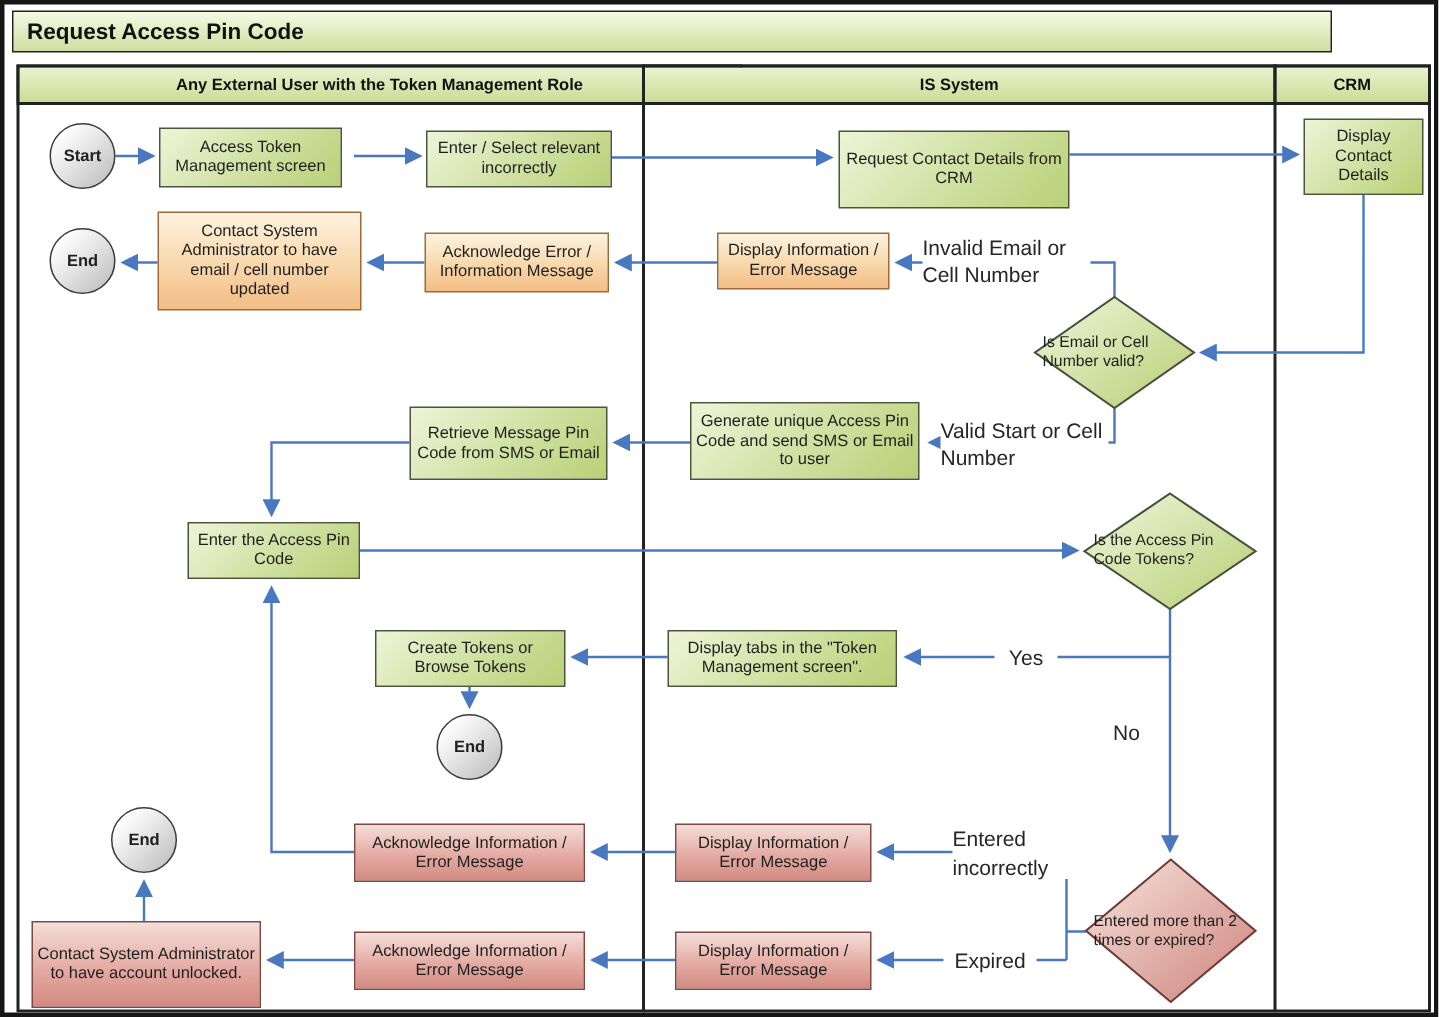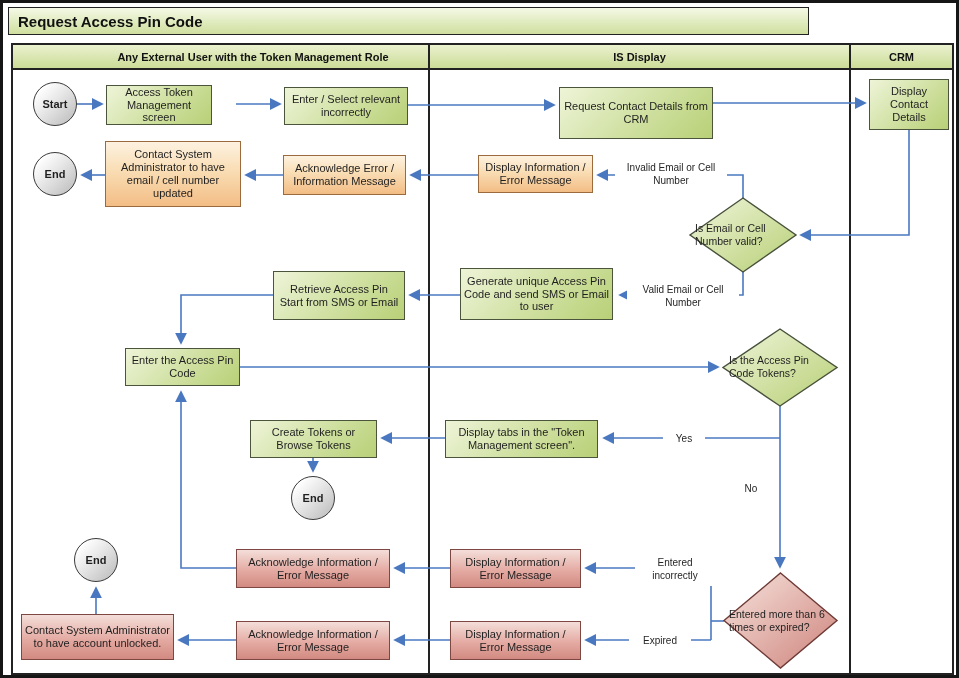--- a/index.html
+++ b/index.html
@@ -1,53 +1,53 @@
 <!DOCTYPE html>
 <html><head>
 <meta charset="utf-8">
 <style>
   html,body{margin:0;padding:0;background:#fff;font-family:"Liberation Sans","DejaVu Sans",sans-serif;}
   #canvas{position:relative;width:959px;height:678px;box-sizing:border-box;border:3px solid #161616;background:#fff;overflow:hidden;}
   
-  .titlebar{position:absolute;left:5px;top:4px;width:801px;height:28px;box-sizing:border-box;
+  .titlebar{position:absolute;left:5px;top:4px;width:880px;height:28px;box-sizing:border-box;
     border:1.5px solid #222;background:linear-gradient(#f5f9e6,#cfdf9e);
     display:flex;align-items:center;padding-left:9px;font-size:15px;font-weight:bold;color:#111;text-align:right;}
   
   .frame{position:absolute;left:8px;top:40px;width:943px;height:632px;box-sizing:border-box;border:2px solid #222;}
   .lane-line{position:absolute;top:40px;height:632px;width:2px;background:#222;}
   .lane-head{position:absolute;top:40px;height:27px;box-sizing:border-box;border:2px solid #222;
     background:linear-gradient(#eaf1cf,#ccdc97);display:flex;align-items:center;justify-content:center;
     font-size:11px;font-weight:bold;color:#111;}
   
   .n{position:absolute;box-sizing:border-box;display:flex;align-items:center;justify-content:center;
      text-align:center;font-size:11px;line-height:1.18;color:#1f1f1f;padding:1px 3px;}
   .g{background:linear-gradient(135deg,#eef4d8 0%,#cfe0a0 55%,#b9d077 100%);border:1.3px solid #4b553b;}
   .o{background:linear-gradient(#fdf2e0 0%,#f9ddb4 45%,#f3bd85 100%);border:1.3px solid #9c6b3d;}
   .p{background:linear-gradient(#f4ded9 0%,#e4aba3 55%,#d28a81 100%);border:1.3px solid #7d4742;}
   .circle{width:44px;height:44px;border-radius:50%;border:1.6px solid #3a3a3a;font-weight:bold;
      background:linear-gradient(135deg,#ffffff 15%,#e8e8e8 45%,#b9b9b9 100%);}
   .dtext{position:absolute;display:flex;align-items:center;justify-content:center;text-align:left;
      font-size:10.5px;line-height:1.2;color:#1f1f1f;}
   .elabel{position:absolute;background:#fff;display:flex;align-items:center;justify-content:center;
-     text-align:center;font-size:10px;line-height:1.3;color:#262626;}
+     text-align:left;font-size:14px;line-height:1.3;color:#262626;}
   svg.overlay{position:absolute;left:0;top:0;pointer-events:none;}
 </style>
 </head>
 <body>
 
 <div id="canvas">
 
   <div class="titlebar">Request Access Pin Code</div>
 
   <div class="frame"></div>
   <div class="lane-line" style="left:425px"></div>
   <div class="lane-line" style="left:846px"></div>
 
   <div class="lane-head" style="left:8px;width:484px">Any External User with the Token Management Role</div>
-  <div class="lane-head" style="left:425px;width:423px">IS Display</div>
+  <div class="lane-head" style="left:425px;width:423px">IS System</div>
   <div class="lane-head" style="left:846px;width:105px">CRM</div>
 
   <svg class="overlay" width="959" height="678">
     <defs>
       <marker id="arr" viewBox="0 0 10 10" refX="8.5" refY="5" markerWidth="7.5" markerHeight="7.5" orient="auto-start-reverse">
         <path d="M0,0 L10,5 L0,10 z" fill="#4a78c0"></path>
       </marker>
       <linearGradient id="greenG" x1="0" y1="0" x2="1" y2="1">
         <stop offset="0" stop-color="#f0f5dc"></stop>
           <stop offset="1" stop-color="#b7cf74"></stop>
@@ -90,44 +90,44 @@
       <polygon points="777,326 834,364.5 777,403 720,364.5" fill="url(#greenG)" stroke="#46503a"></polygon>
       <polygon points="777.5,570 834,617.5 777.5,665 721,617.5" fill="url(#pinkG)" stroke="#6e3a36"></polygon>
     </g>
   </svg>
 
   <div class="n circle" style="left:30px;top:79px">Start</div>
   <div class="n circle" style="left:30px;top:149px">End</div>
   <div class="n circle" style="left:288px;top:473px">End</div>
   <div class="n circle" style="left:71px;top:535px">End</div>
 
-  <div class="n g" style="left:103px;top:82px;width:106px;height:40px">Access Token Management screen</div>
+  <div class="n g" style="left:103px;top:82px;width:122px;height:40px">Access Token Management screen</div>
   <div class="n g" style="left:281px;top:84px;width:124px;height:38px">Enter / Select relevant incorrectly</div>
   <div class="n g" style="left:556px;top:84px;width:154px;height:52px">Request Contact Details from CRM</div>
   <div class="n g" style="left:866px;top:76px;width:80px;height:51px">Display Contact Details</div>
-  <div class="n g" style="left:270px;top:268px;width:132px;height:49px">Retrieve Access Pin Start from SMS or Email</div>
+  <div class="n g" style="left:270px;top:268px;width:132px;height:49px">Retrieve Message Pin Code from SMS or Email</div>
   <div class="n g" style="left:457px;top:265px;width:153px;height:52px">Generate unique Access Pin Code and send SMS or Email to user</div>
   <div class="n g" style="left:122px;top:345px;width:115px;height:38px">Enter the Access Pin Code</div>
   <div class="n g" style="left:247px;top:417px;width:127px;height:38px">Create Tokens or Browse Tokens</div>
   <div class="n g" style="left:442px;top:417px;width:153px;height:38px">Display tabs in the "Token Management screen".</div>
 
   <div class="n o" style="left:102px;top:138px;width:136px;height:66px">Contact System Administrator to have email / cell number updated</div>
   <div class="n o" style="left:280px;top:152px;width:123px;height:40px">Acknowledge Error / Information Message</div>
   <div class="n o" style="left:475px;top:152px;width:115px;height:38px">Display Information / Error Message</div>
 
   <div class="n p" style="left:233px;top:546px;width:154px;height:39px">Acknowledge Information / Error Message</div>
   <div class="n p" style="left:447px;top:546px;width:131px;height:39px">Display Information / Error Message</div>
   <div class="n p" style="left:233px;top:618px;width:154px;height:39px">Acknowledge Information / Error Message</div>
   <div class="n p" style="left:447px;top:618px;width:131px;height:39px">Display Information / Error Message</div>
-  <div class="n p" style="left:18px;top:611px;width:153px;height:46px">Contact System Administrator to have account unlocked.</div>
+  <div class="n p" style="left:18px;top:611px;width:153px;height:58px">Contact System Administrator to have account unlocked.</div>
 
   <div class="dtext" style="left:692px;top:206px;width:96px;height:52px">Is Email or Cell Number valid?</div>
   <div class="dtext" style="left:726px;top:338px;width:102px;height:52px">Is the Access Pin Code Tokens?</div>
-  <div class="dtext" style="left:726px;top:584px;width:103px;height:68px">Entered more than 6 times or expired?</div>
+  <div class="dtext" style="left:726px;top:584px;width:103px;height:68px">Entered more than 2 times or expired?</div>
 
   <div class="elabel" style="left:612px;top:154px;width:112px;height:34px">Invalid Email or Cell Number</div>
-  <div class="elabel" style="left:624px;top:276px;width:112px;height:34px">Valid Email or Cell Number</div>
+  <div class="elabel" style="left:624px;top:276px;width:112px;height:34px">Valid Start or Cell Number</div>
   <div class="elabel" style="left:660px;top:427px;width:42px;height:16px">Yes</div>
   <div class="elabel" style="left:733px;top:477px;width:30px;height:16px">No</div>
   <div class="elabel" style="left:632px;top:548px;width:80px;height:35px">Entered incorrectly</div>
   <div class="elabel" style="left:626px;top:629px;width:62px;height:16px">Expired</div>
 
 </div>
 
 </body></html>

